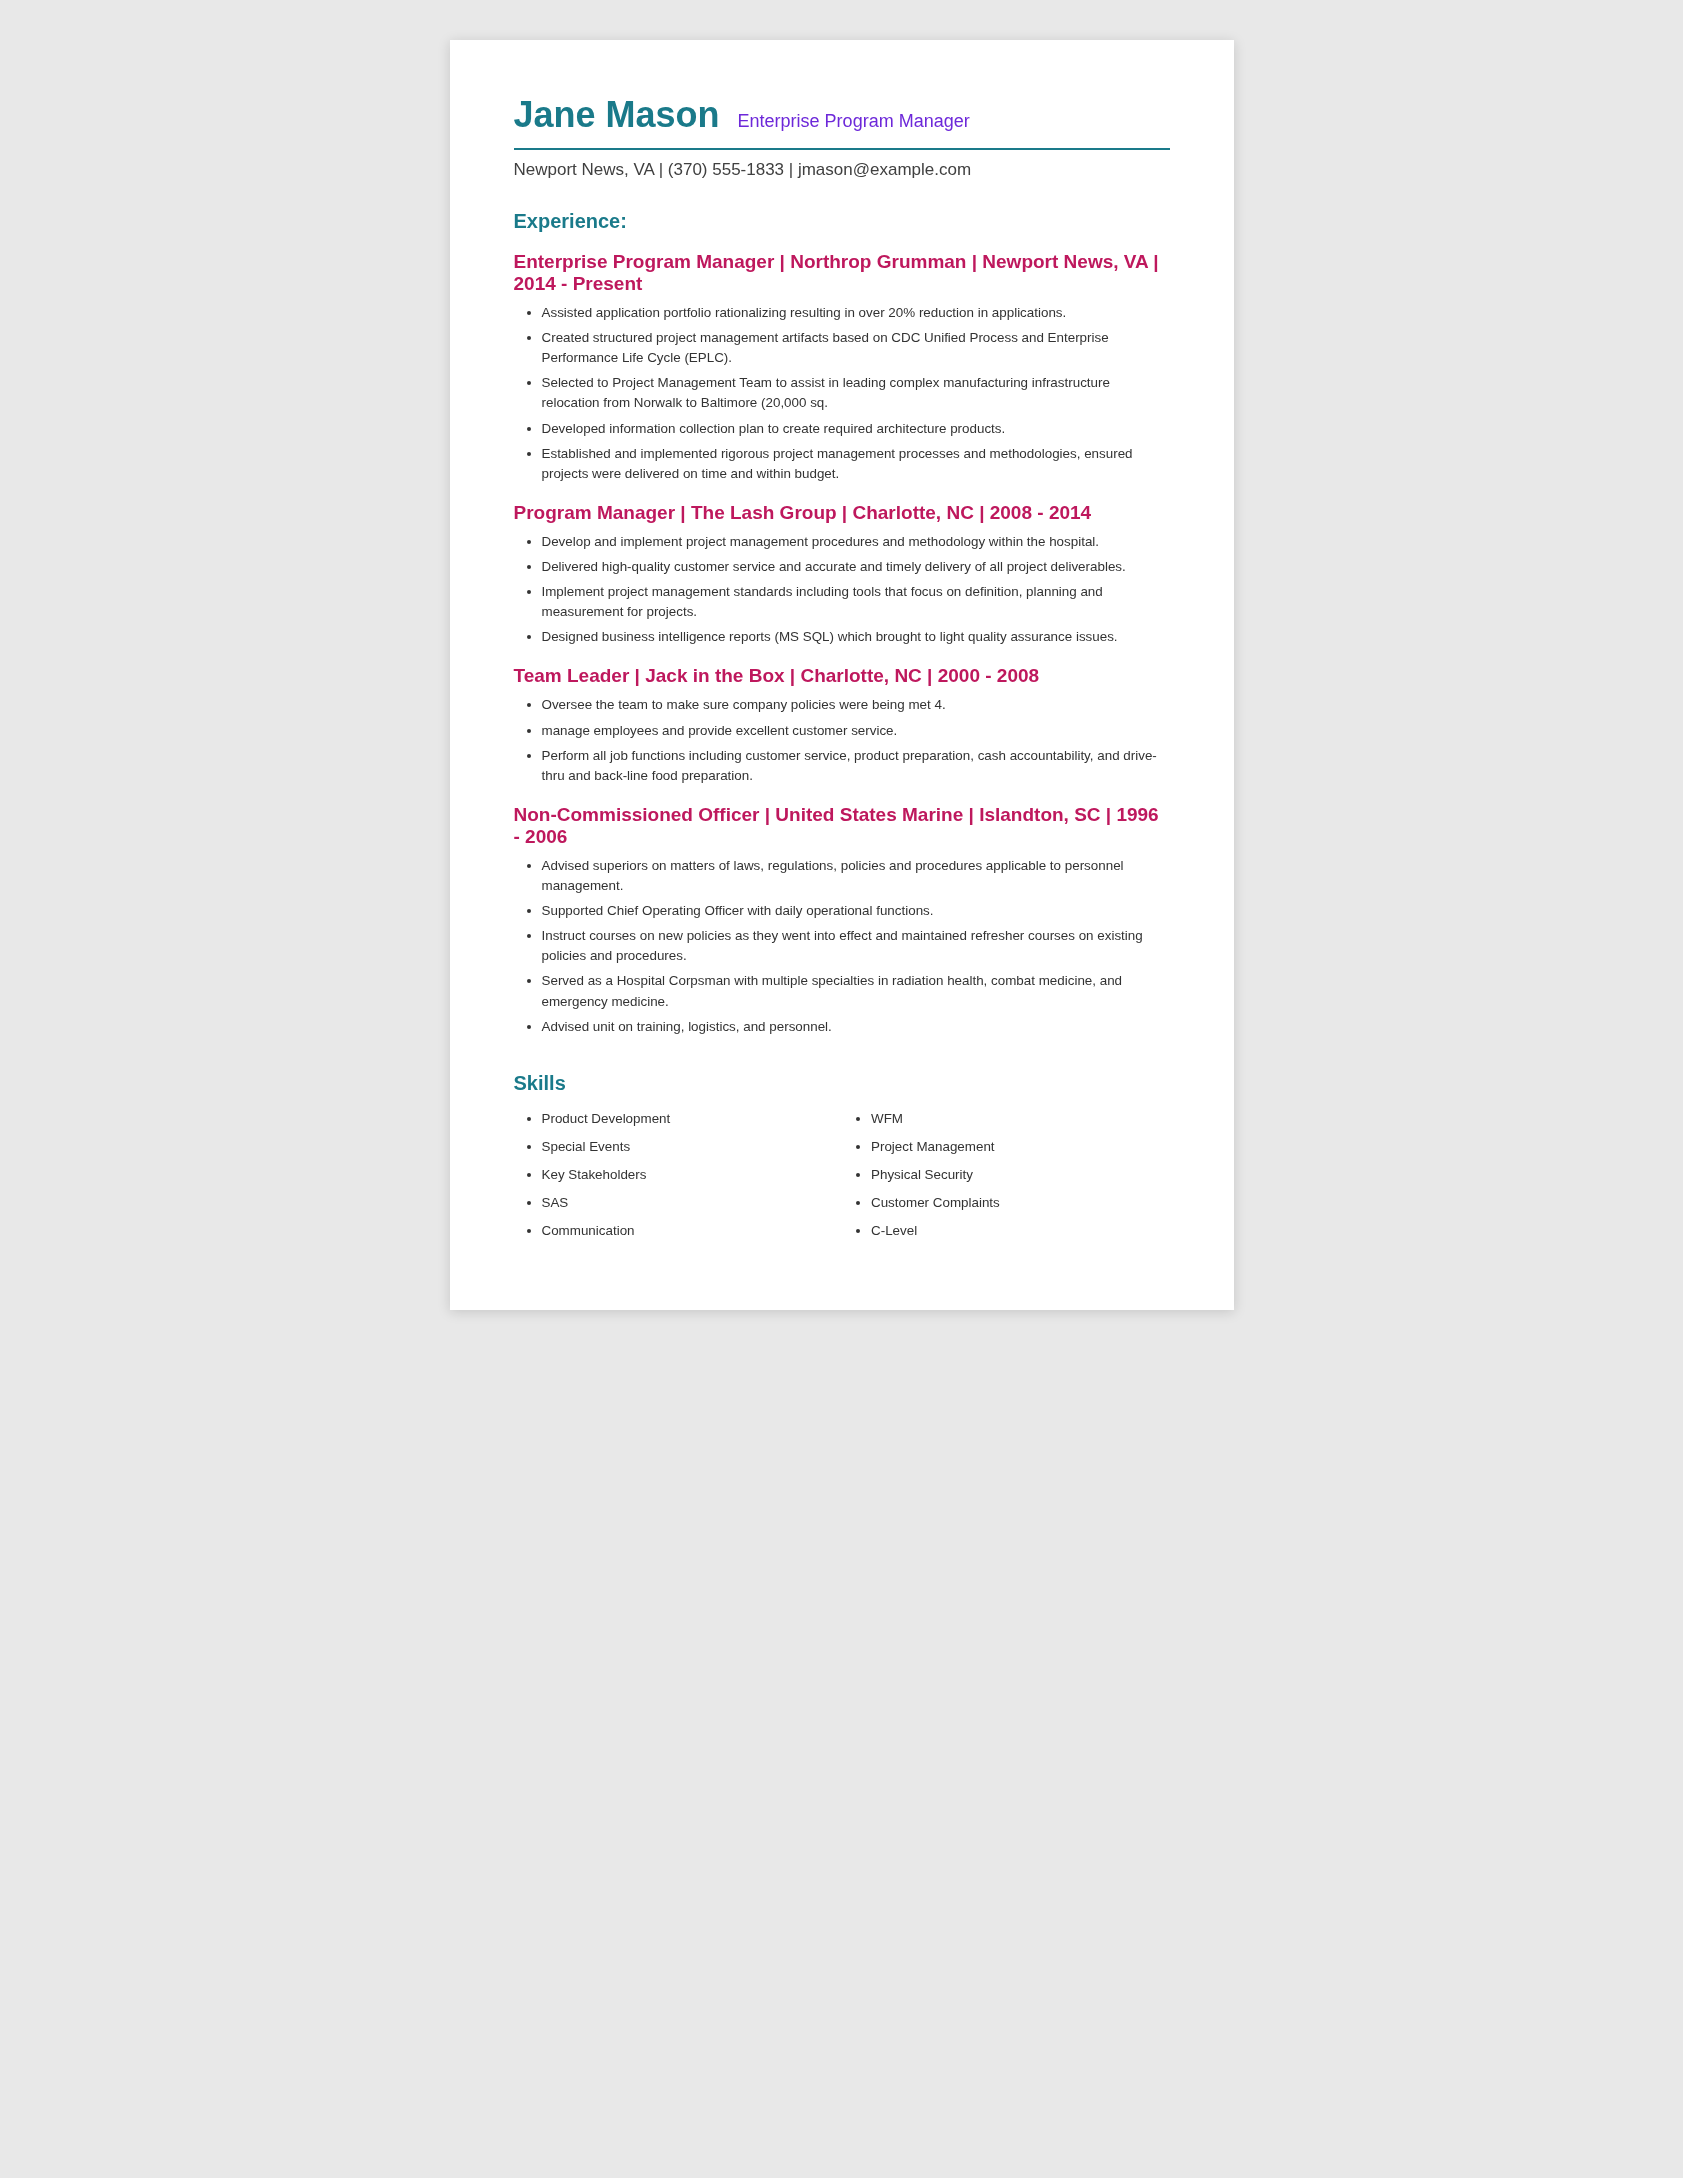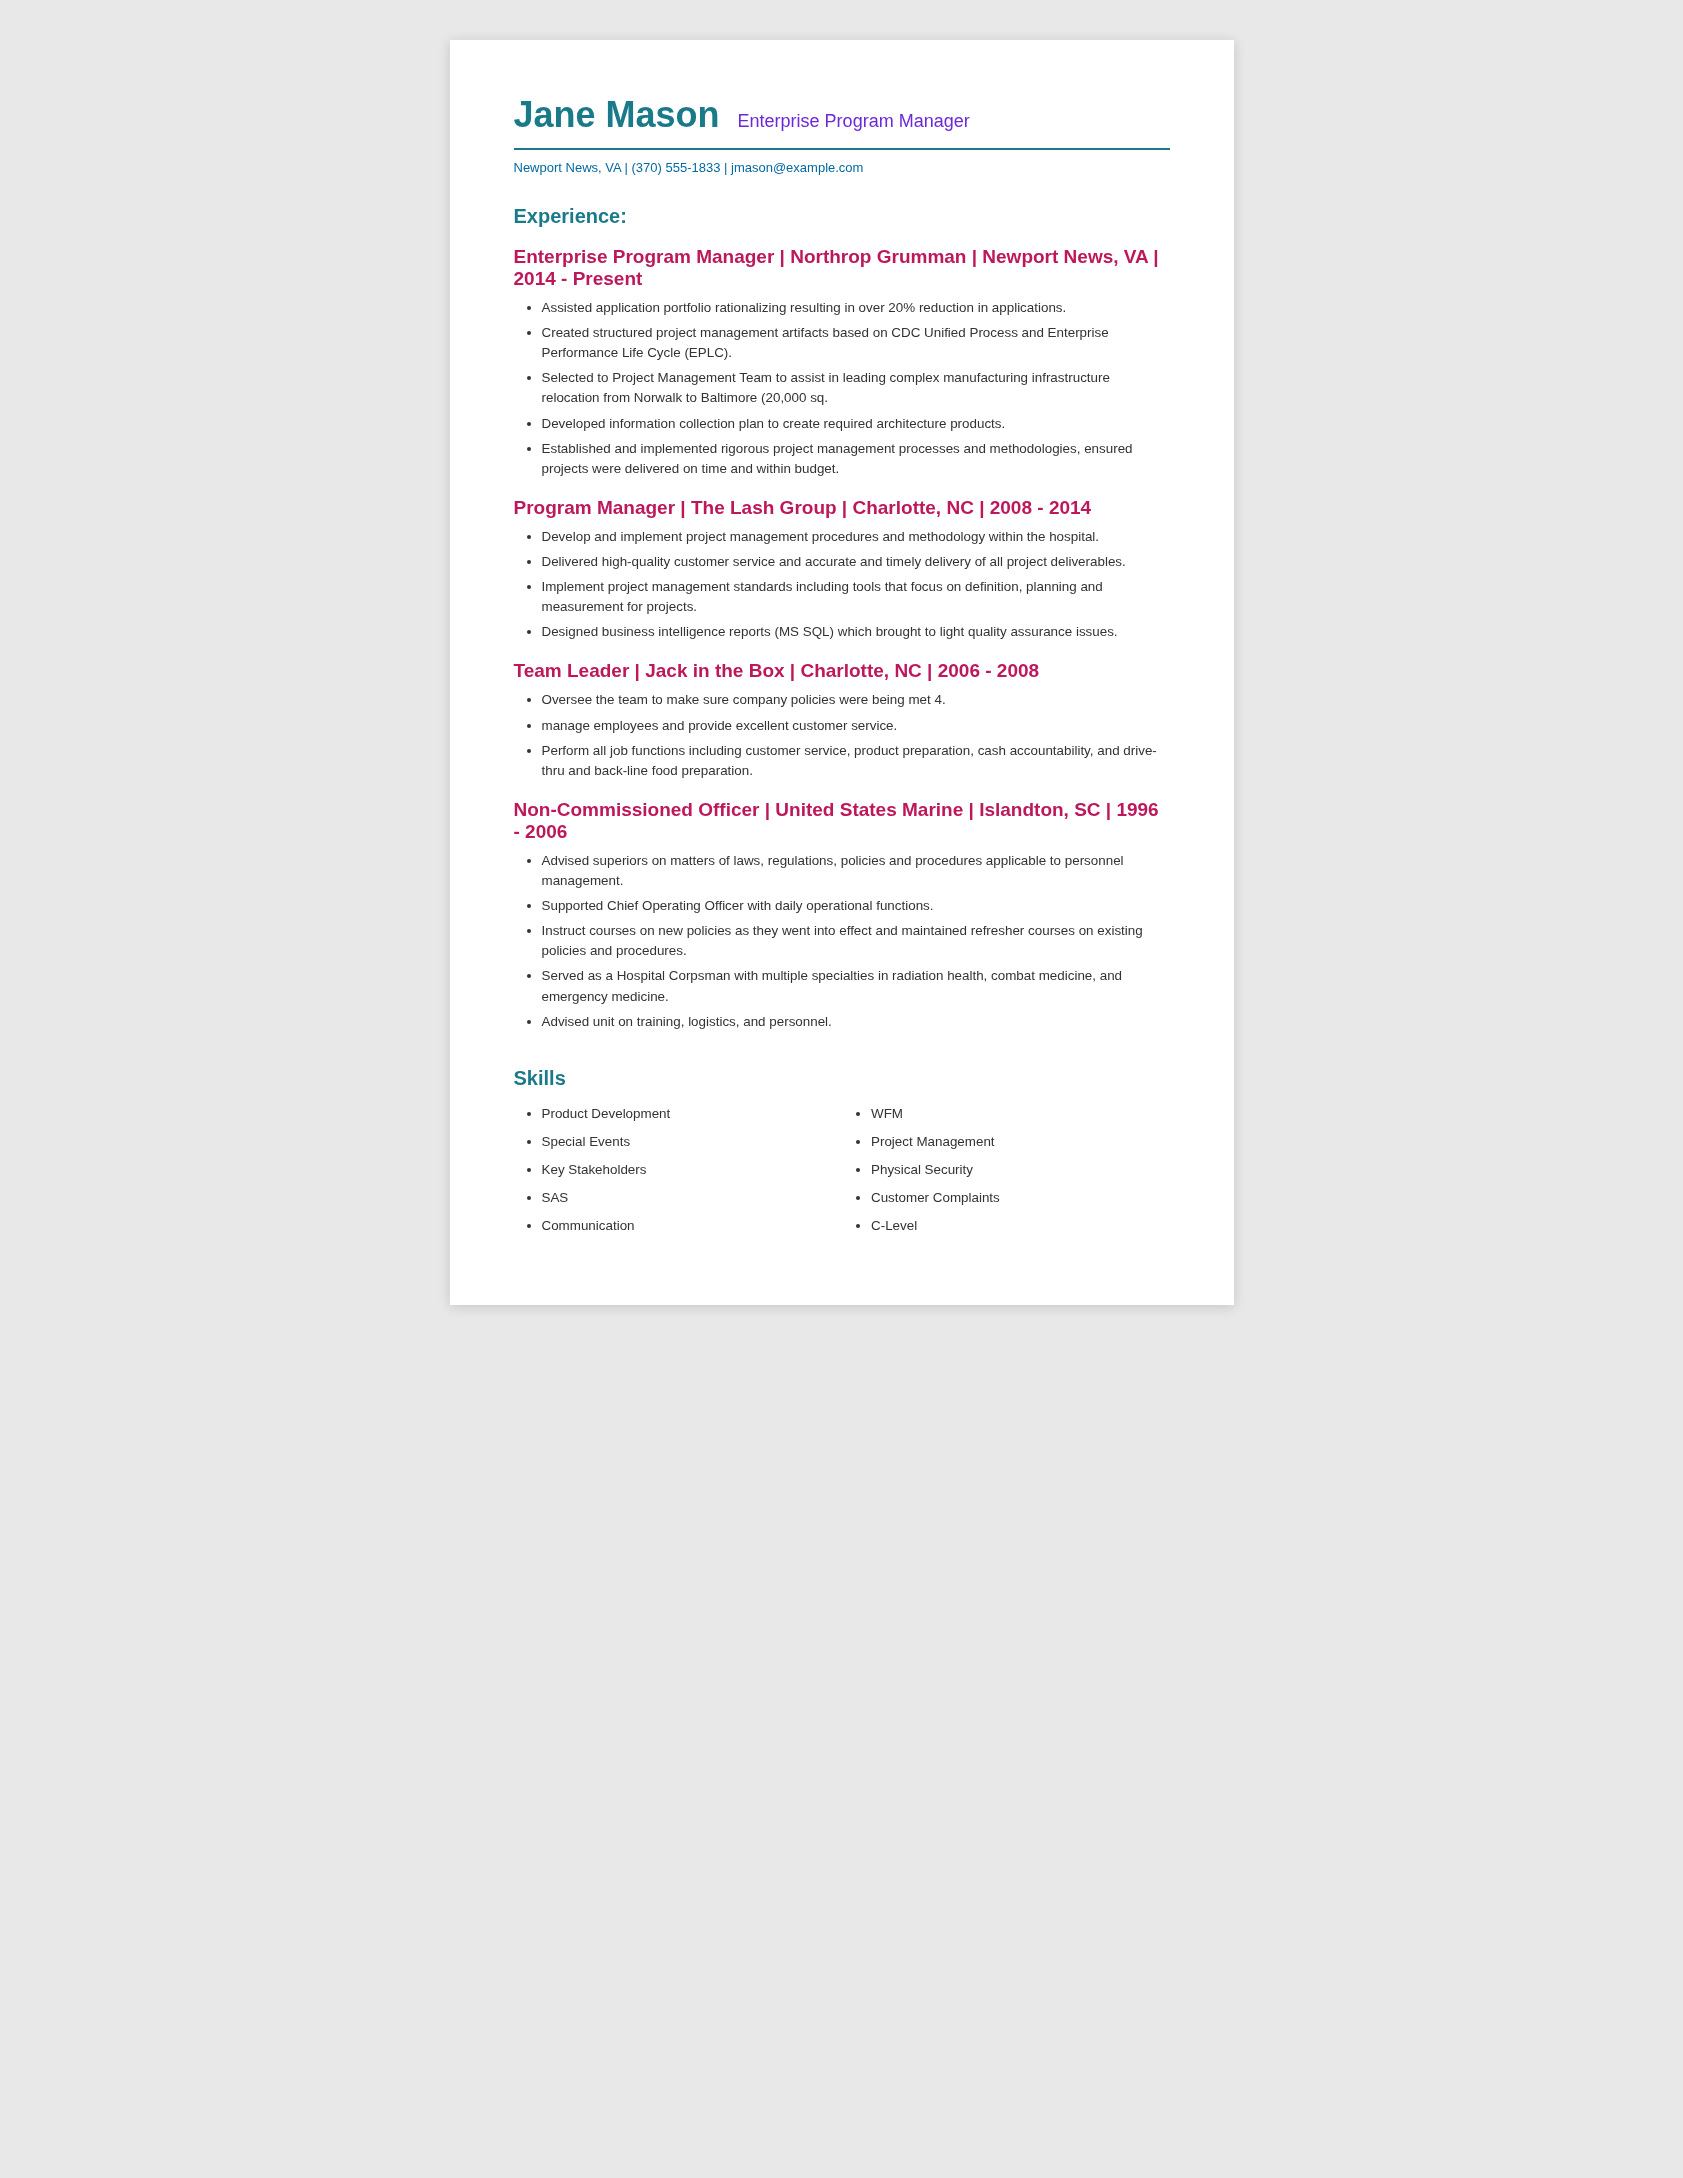--- a/index.html
+++ b/index.html
@@ -49,22 +49,22 @@
       font-weight: normal;
     }
 
     .header-divider {
       border: none;
       border-top: 2px solid #1a7a8a;
       margin-bottom: 10px;
     }
 
     .contact-info {
-      font-size: 13px;
-      color: #0369a1;
+      font-size: 17px;
+      color: #404040;
       margin-bottom: 30px;
     }
 
     .section-title {
       font-size: 20px;
       font-weight: bold;
       color: #1a7a8a;
       margin-bottom: 14px;
       margin-top: 30px;
     }
@@ -146,21 +146,21 @@
     </ul>
 
     <div class="job-header">Program Manager | The Lash Group | Charlotte, NC | 2008 - 2014</div>
     <ul class="bullet-list">
       <li>Develop and implement project management procedures and methodology within the hospital.</li>
       <li>Delivered high-quality customer service and accurate and timely delivery of all project deliverables.</li>
       <li>Implement project management standards including tools that focus on definition, planning and measurement for projects.</li>
       <li>Designed business intelligence reports (MS SQL) which brought to light quality assurance issues.</li>
     </ul>
 
-    <div class="job-header">Team Leader | Jack in the Box | Charlotte, NC | 2006 - 2008</div>
+    <div class="job-header">Team Leader | Jack in the Box | Charlotte, NC | 2000 - 2008</div>
     <ul class="bullet-list">
       <li>Oversee the team to make sure company policies were being met 4.</li>
       <li>manage employees and provide excellent customer service.</li>
       <li>Perform all job functions including customer service, product preparation, cash accountability, and drive-thru and back-line food preparation.</li>
     </ul>
 
     <div class="job-header">Non-Commissioned Officer | United States Marine | Islandton, SC | 1996 - 2006</div>
     <ul class="bullet-list">
       <li>Advised superiors on matters of laws, regulations, policies and procedures applicable to personnel management.</li>
       <li>Supported Chief Operating Officer with daily operational functions.</li>

